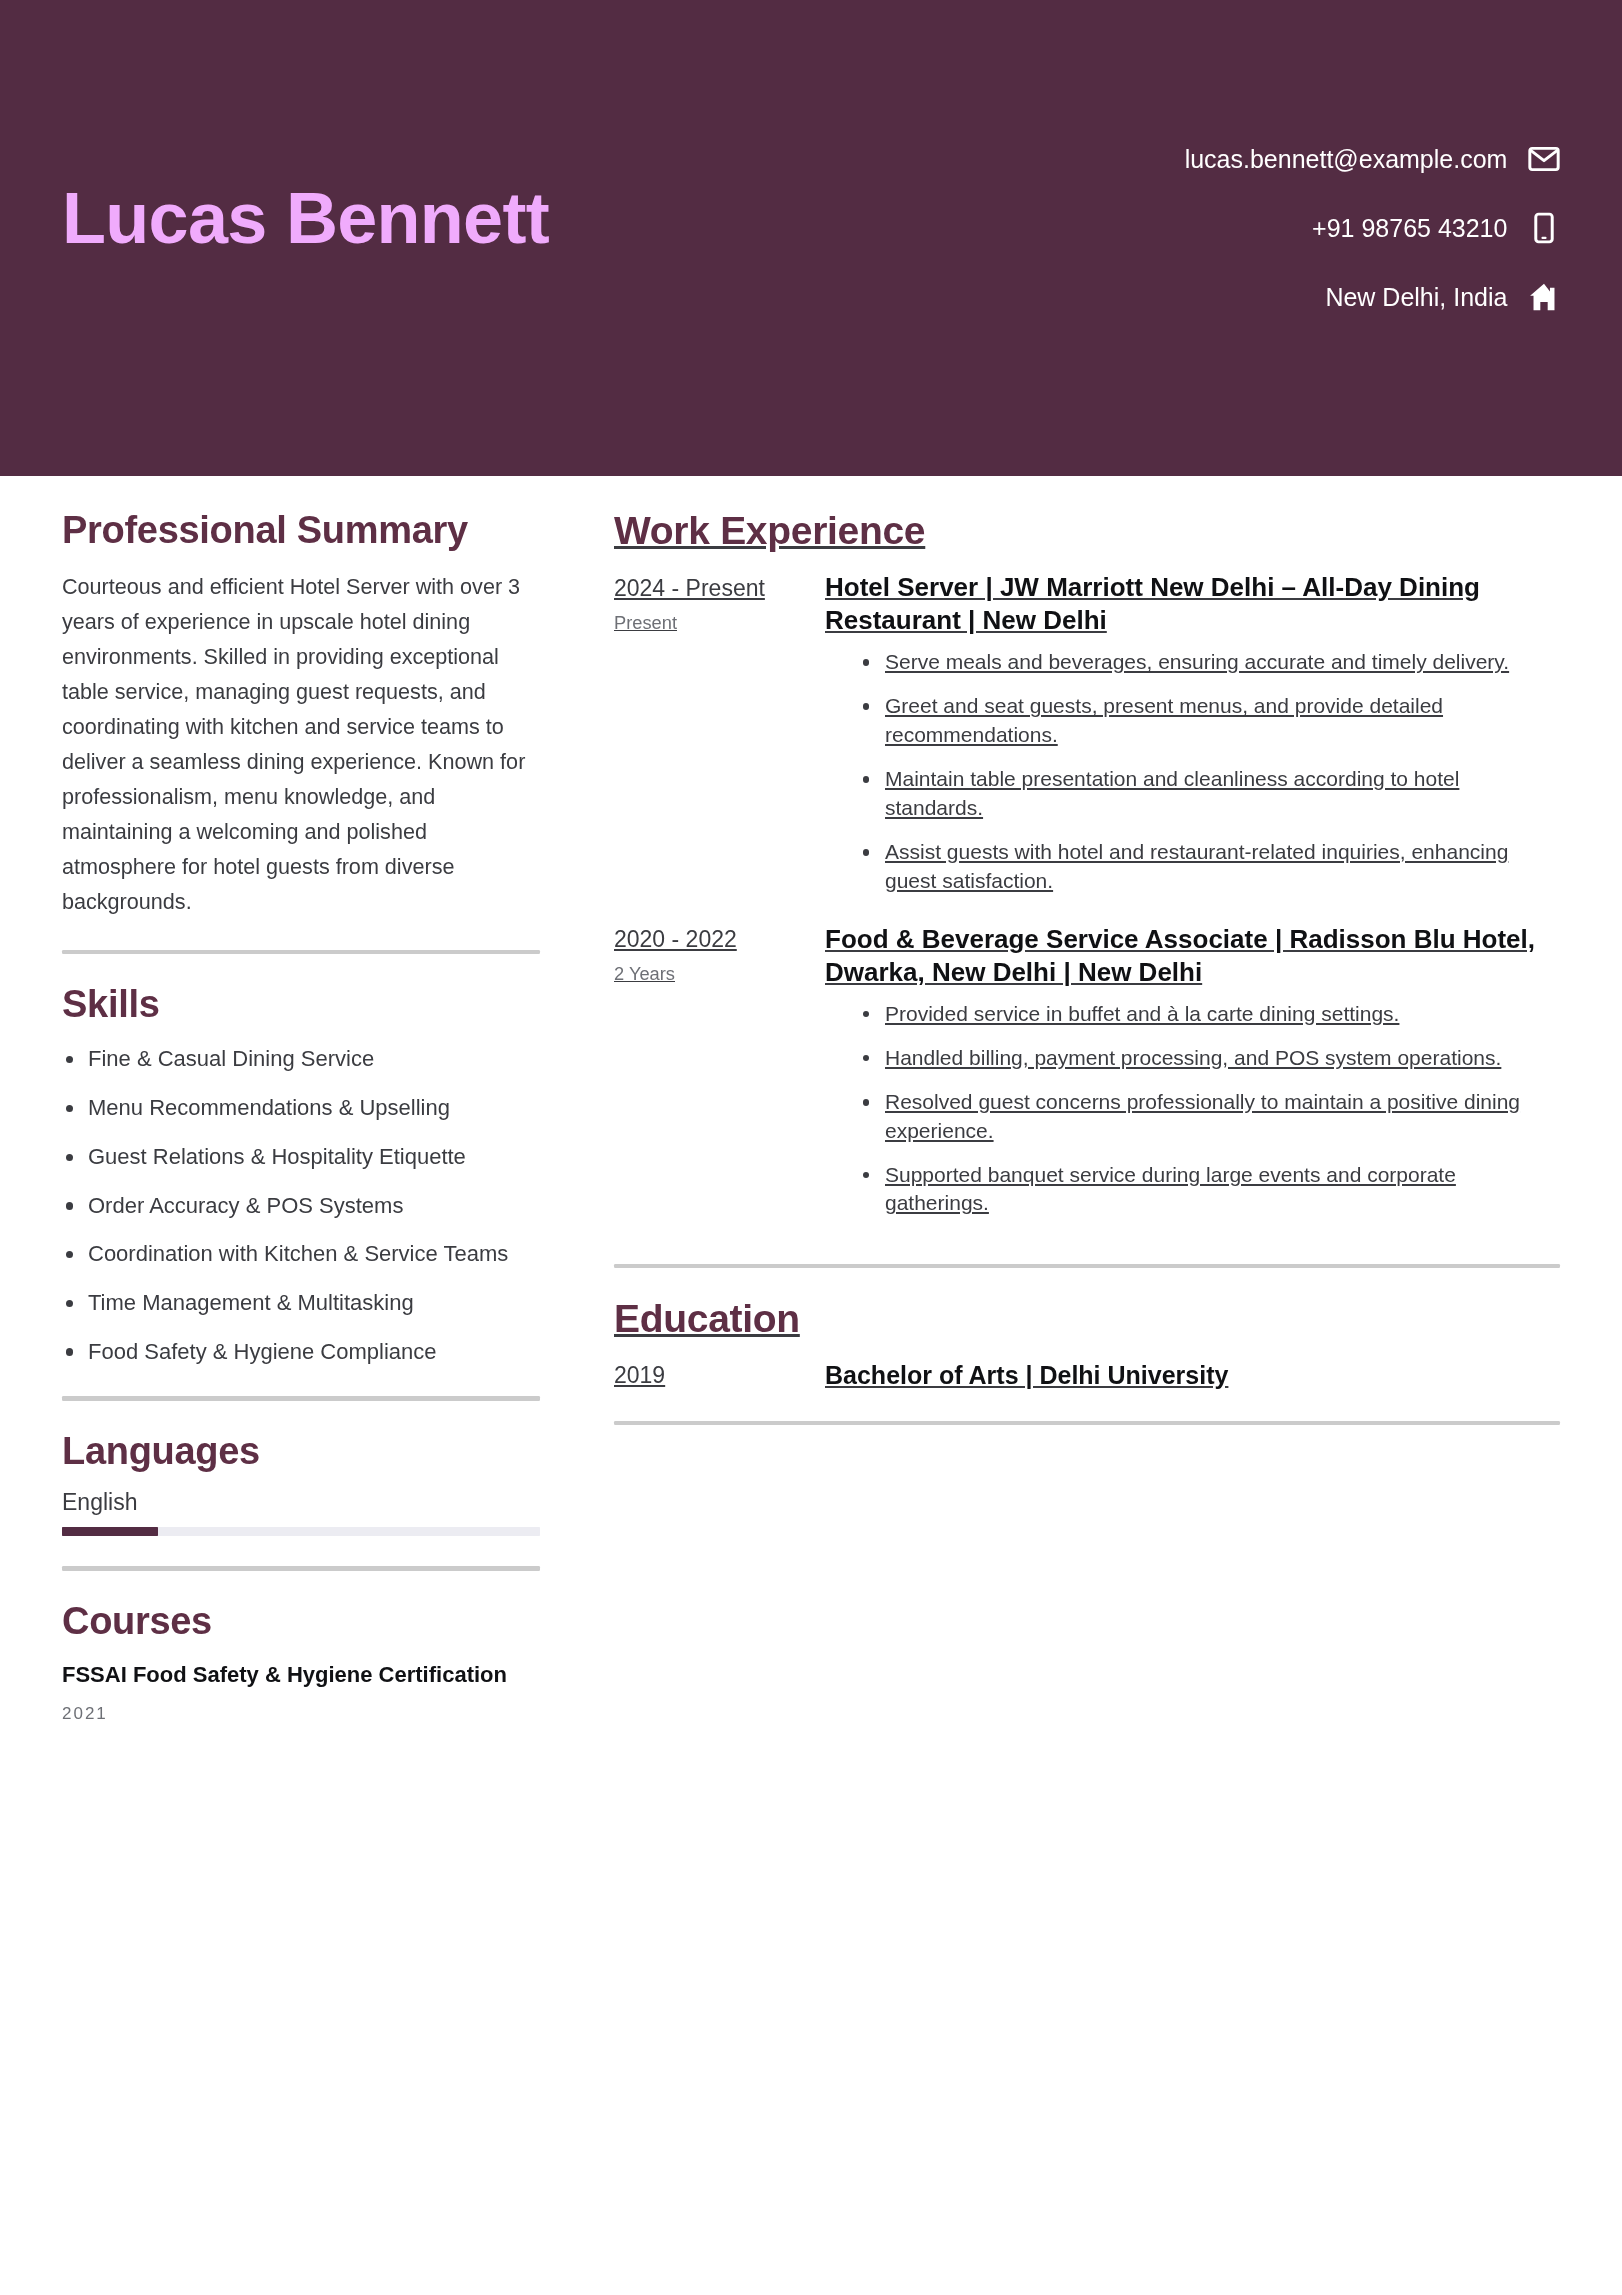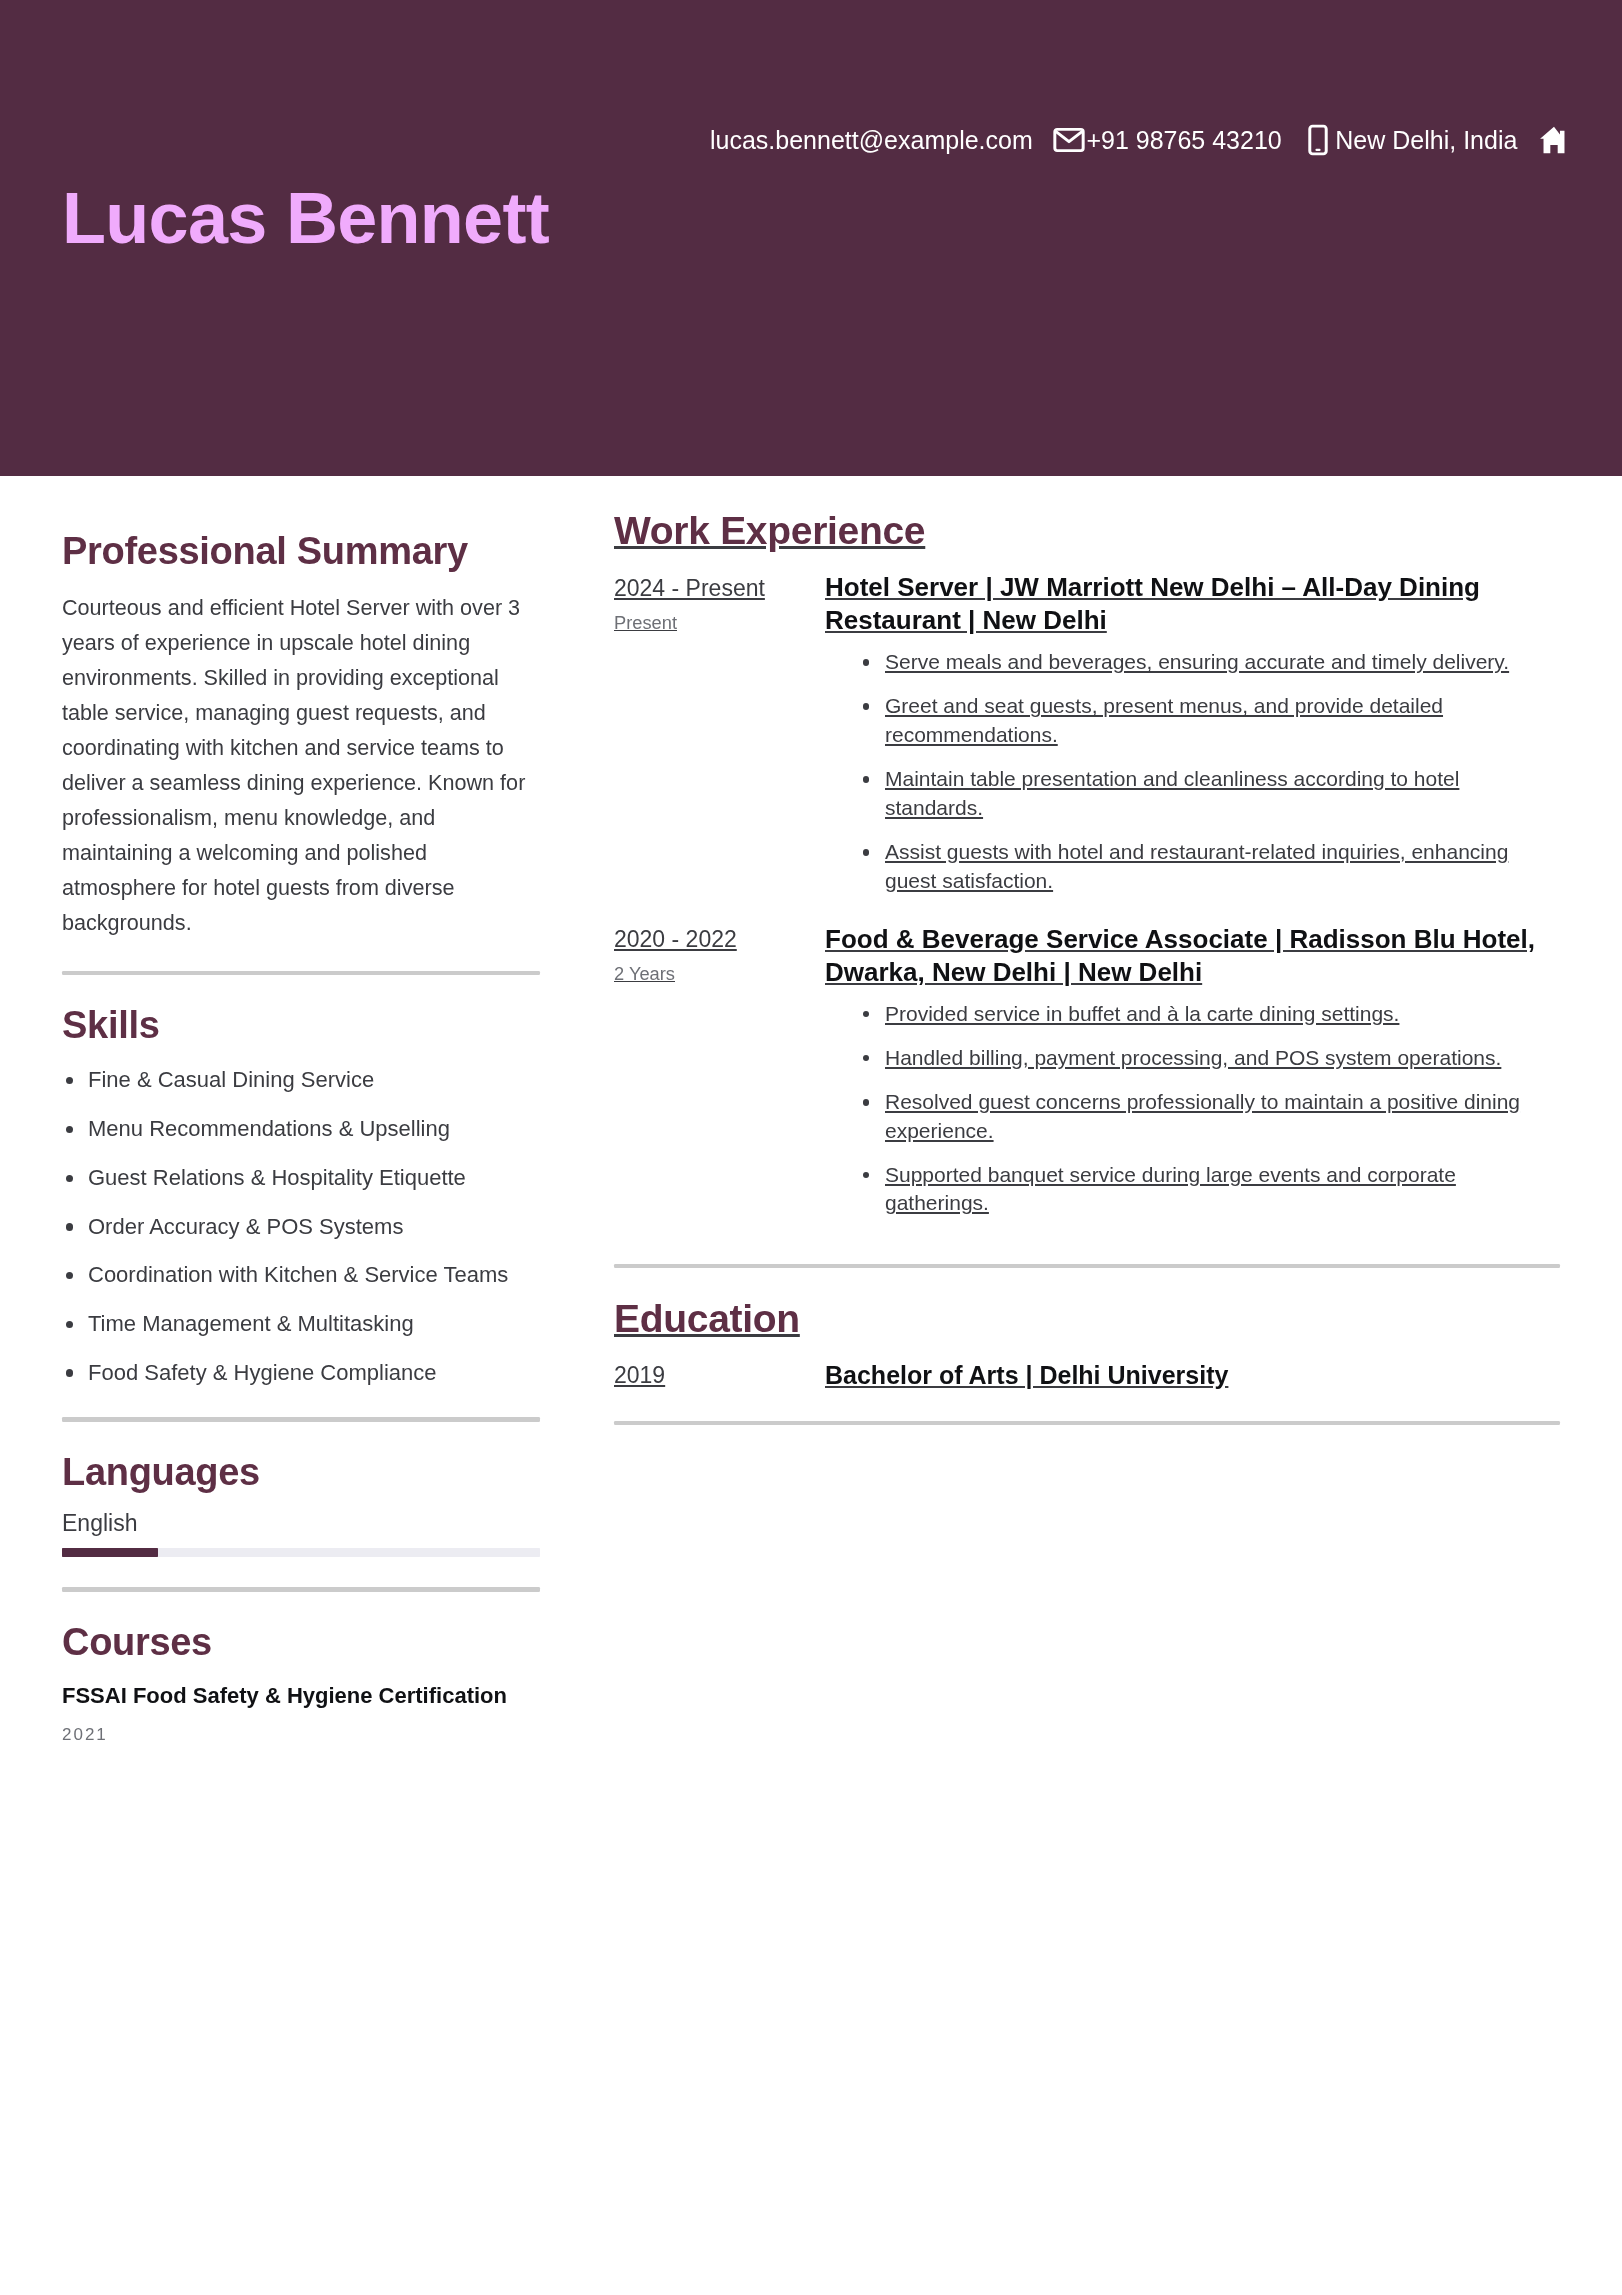--- a/index.html
+++ b/index.html
@@ -34,25 +34,26 @@
     font-weight: 700;
     color: #f0abfc;
     letter-spacing: -0.7px;
     line-height: 1.05;
     white-space: nowrap;
   }
 
   .contact-block {
     position: absolute;
     right: 62px;
-    top: 123px;
+    top: 142px;
     width: 851px;
     display: flex;
-    flex-direction: row;
+    flex-direction: column;
     align-items: flex-end;
+    gap: 35px;
   }
 
   .contact-row {
     display: flex;
     align-items: center;
     justify-content: flex-end;
     gap: 19.6px;
   }
 
   .contact-text {
@@ -70,21 +71,21 @@
     align-items: center;
     justify-content: center;
     flex: 0 0 34px;
   }
   .contact-icon svg { display: block; }
 
   
   .col-left {
     position: absolute;
     left: 62px;
-    top: 531px;
+    top: 510px;
     width: 478px;
   }
 
   .col-right {
     position: absolute;
     left: 614px;
     top: 510px;
     width: 946px;
     text-decoration: underline;
   }

